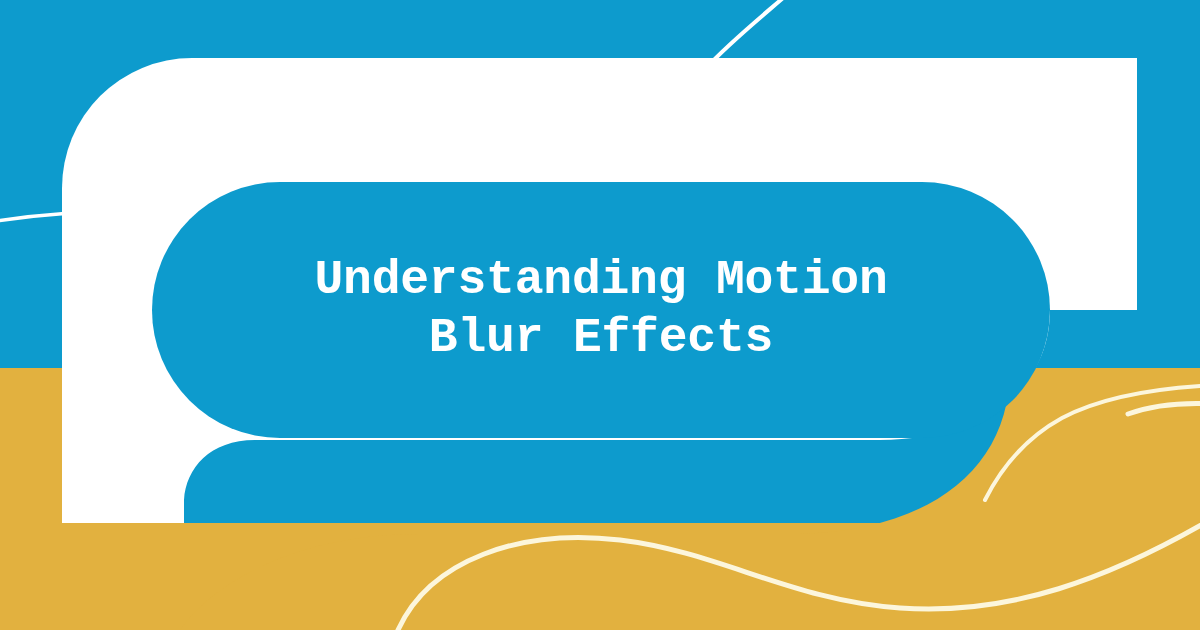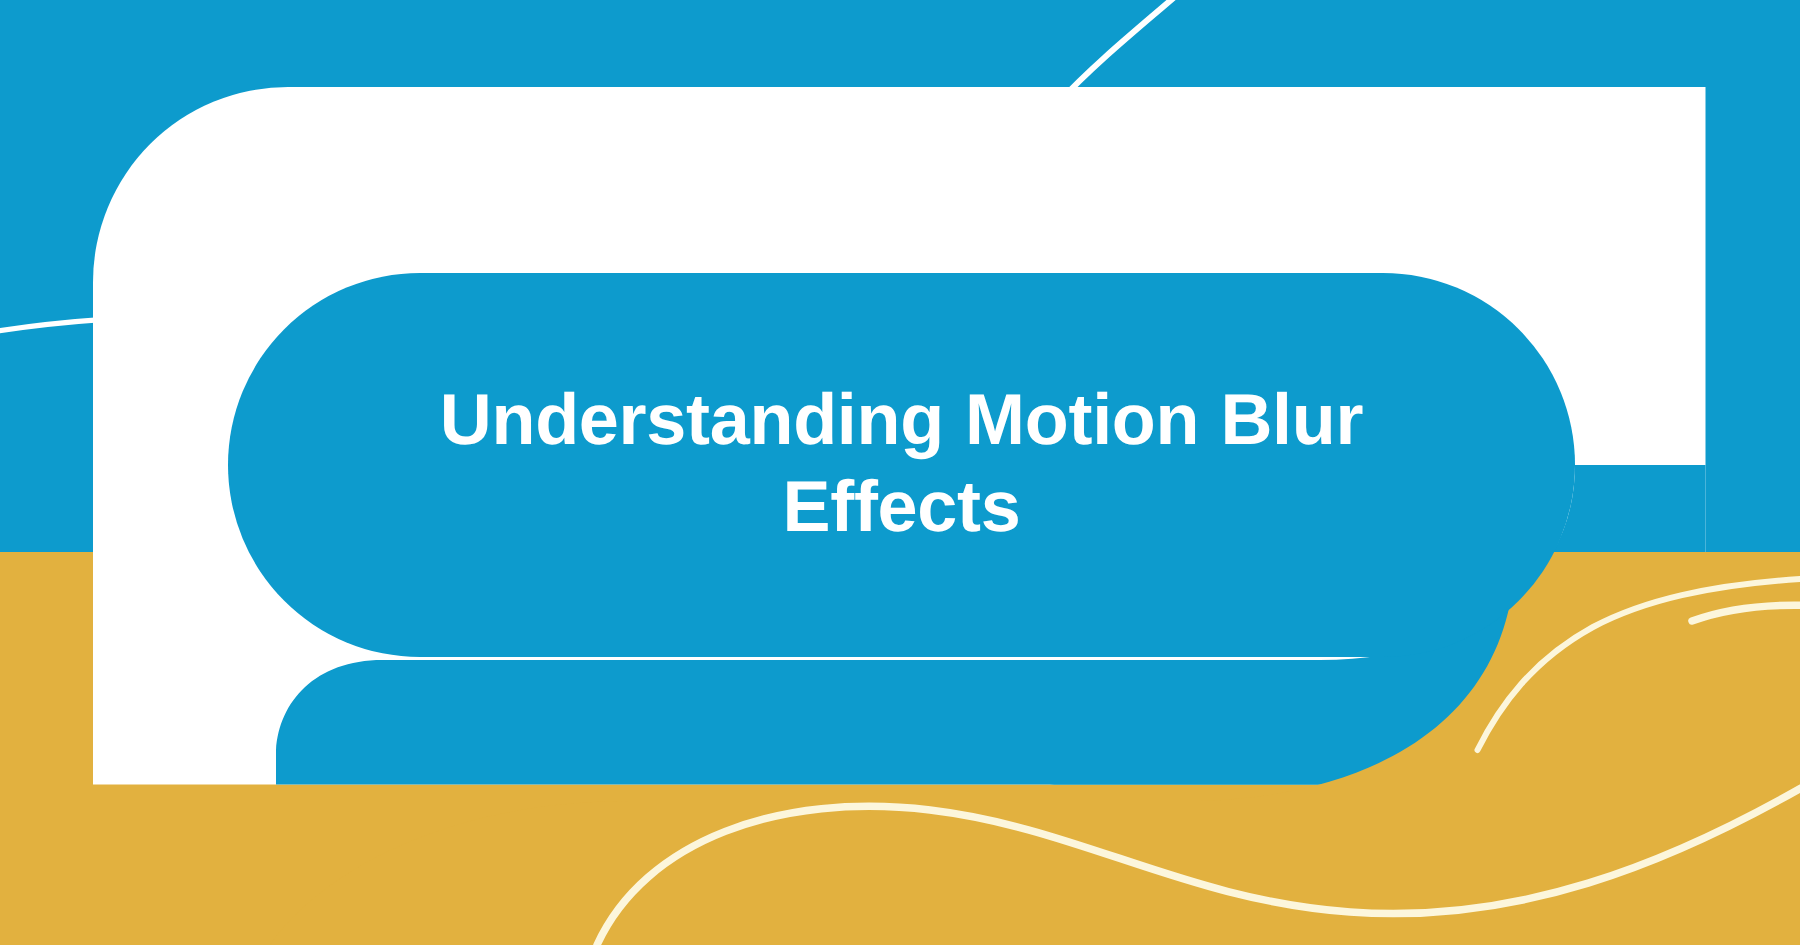--- a/index.html
+++ b/index.html
@@ -31,21 +31,21 @@
     background: #0D9BCD;
     border-radius: 128px;
     display: flex;
     align-items: center;
     justify-content: center;
     box-sizing: border-box;
     padding: 0 70px;
   }
   #title-text {
     color: #ffffff;
-    font-family: Liberation Sans, sans-serif;
+    font-family: Liberation Mono, monospace;
     font-size: 48px;
     font-weight: bold;
     line-height: 1.20;
     text-align: center;
     letter-spacing: -0.2px;
     max-width: 690px;
     word-spacing: 1px;
   }
 </style>
 </head>

